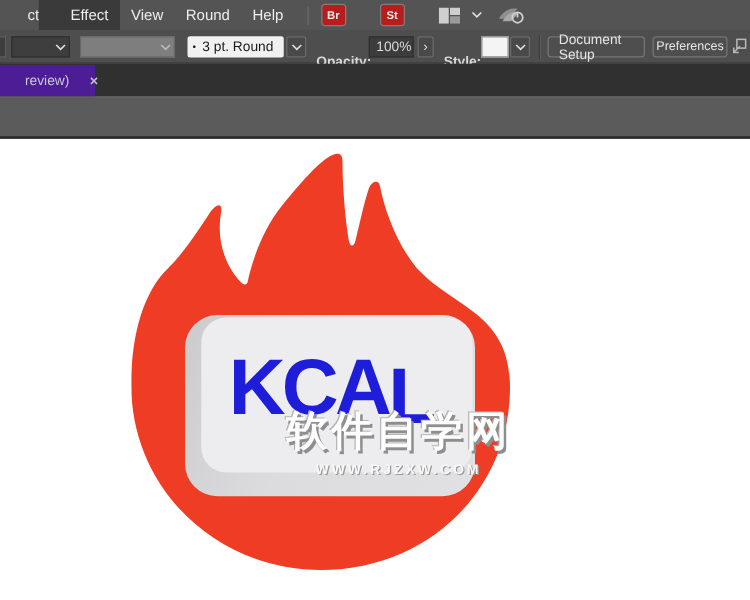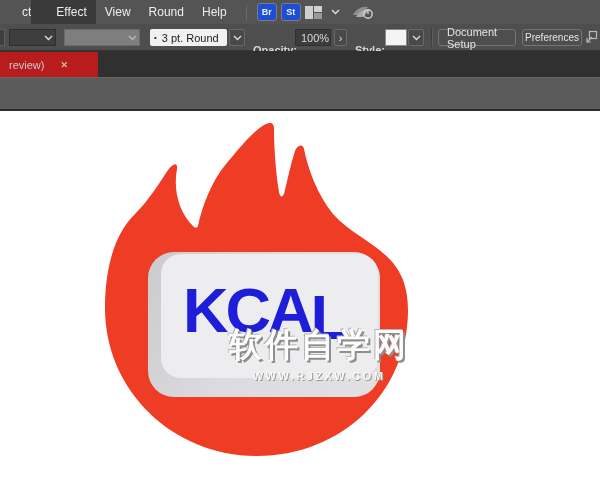--- a/index.html
+++ b/index.html
@@ -7,23 +7,23 @@
        font-family:"Liberation Sans",sans-serif;-webkit-font-smoothing:antialiased;}
   .screen{position:relative;width:600px;height:480px;background:#fff;}
 
   
   .menubar{position:absolute;top:0;left:0;right:0;height:24px;background:#545454;
            display:flex;align-items:center;color:#EDEDED;font-size:12px;z-index:5;}
   .menu-item{padding:4px 9px;line-height:16px;white-space:nowrap;}
   .menu-item.clipped{padding-left:1px;padding-right:0;margin-left:21px;}
   .menu-item.active{background:#3A3A3A;padding-left:25px;}
   .mb-sep{width:1px;height:15px;background:#6A6A6A;margin:0 10px;}
-  .mb-badge{width:18px;height:16px;background:#1d4ed8;border:1px solid #7D7D7D;border-radius:3px;
+  .mb-badge{width:18px;height:16px;background:#b91c1c;border:1px solid #7D7D7D;border-radius:3px;
             font-size:9px;font-weight:bold;color:#ECECEC;display:flex;align-items:center;
-            justify-content:center;margin-right:4px;}
+            justify-content:center;margin-right:27px;}
   .mb-iconbox{display:flex;align-items:center;margin-right:6px;}
   .chev{display:flex;align-items:center;padding:0 3px;}
 
   
   .controlbar{position:absolute;top:24px;left:0;right:0;height:27px;background:#4E4E4E;
               border-bottom:1px solid #363636;box-sizing:border-box;z-index:5;color:#DCDCDC;font-size:11px;}
   .cb{position:absolute;top:5px;height:17px;box-sizing:border-box;}
   .stub{left:0;width:5px;background:#3E3E3E;border:1px solid #5E5E5E;border-left:none;}
   .dd-dark{left:9px;width:47px;background:#3E3E3E;border:1px solid #2F2F2F;display:flex;
            align-items:center;justify-content:flex-end;padding-right:2px;}
@@ -40,22 +40,22 @@
   .more-btn{background:#494949;border:1px solid #6A6A6A;border-radius:2px;width:13px;color:#DDD;
             display:flex;align-items:center;justify-content:center;font-size:11px;padding:0;}
   .swatch{background:#F4F4F4;border:1px solid #8A8A8A;width:22px;}
   .cb-sep{position:absolute;top:4px;width:1px;height:19px;background:#3E3E3E;border-right:1px solid #5E5E5E;}
   .cb-button{background:#4E4E4E;border:1px solid #757575;border-radius:3px;color:#E5E5E5;
              font-size:11px;display:flex;align-items:center;justify-content:center;
              font-family:"Liberation Sans",sans-serif;padding:0 8px;}
 
   
   .tabbar{position:absolute;top:51px;left:0;right:0;height:26px;background:#303030;z-index:5;}
-  .tab{position:absolute;left:0;top:1px;height:25px;width:98px;background:#b91c1c;
-       color:#CACACA;font-size:11px;display:flex;align-items:center;padding-left:9px;box-sizing:border-box;}
+  .tab{position:absolute;left:0;top:1px;height:25px;width:76px;background:#4c1d95;
+       color:#CACACA;font-size:11px;display:flex;align-items:center;padding-left:20px;box-sizing:border-box;}
   .tab .close{margin-left:16px;font-size:9px;color:#C2C2C2;font-weight:bold;}
 
   
   .pasteboard{position:absolute;top:77px;left:0;right:0;height:31px;background:#5B5B5B;
               border-top:1px solid #666;border-bottom:2px solid #2B2B2B;box-sizing:content-box;z-index:4;}
 
   
   .canvas{position:absolute;top:111px;left:0;right:0;bottom:0;background:#FFFFFF;overflow:hidden;}
   .flame{position:absolute;left:105px;top:11px;}
   .keycap{position:absolute;left:148px;top:141px;width:232px;height:145px;border-radius:26px;

